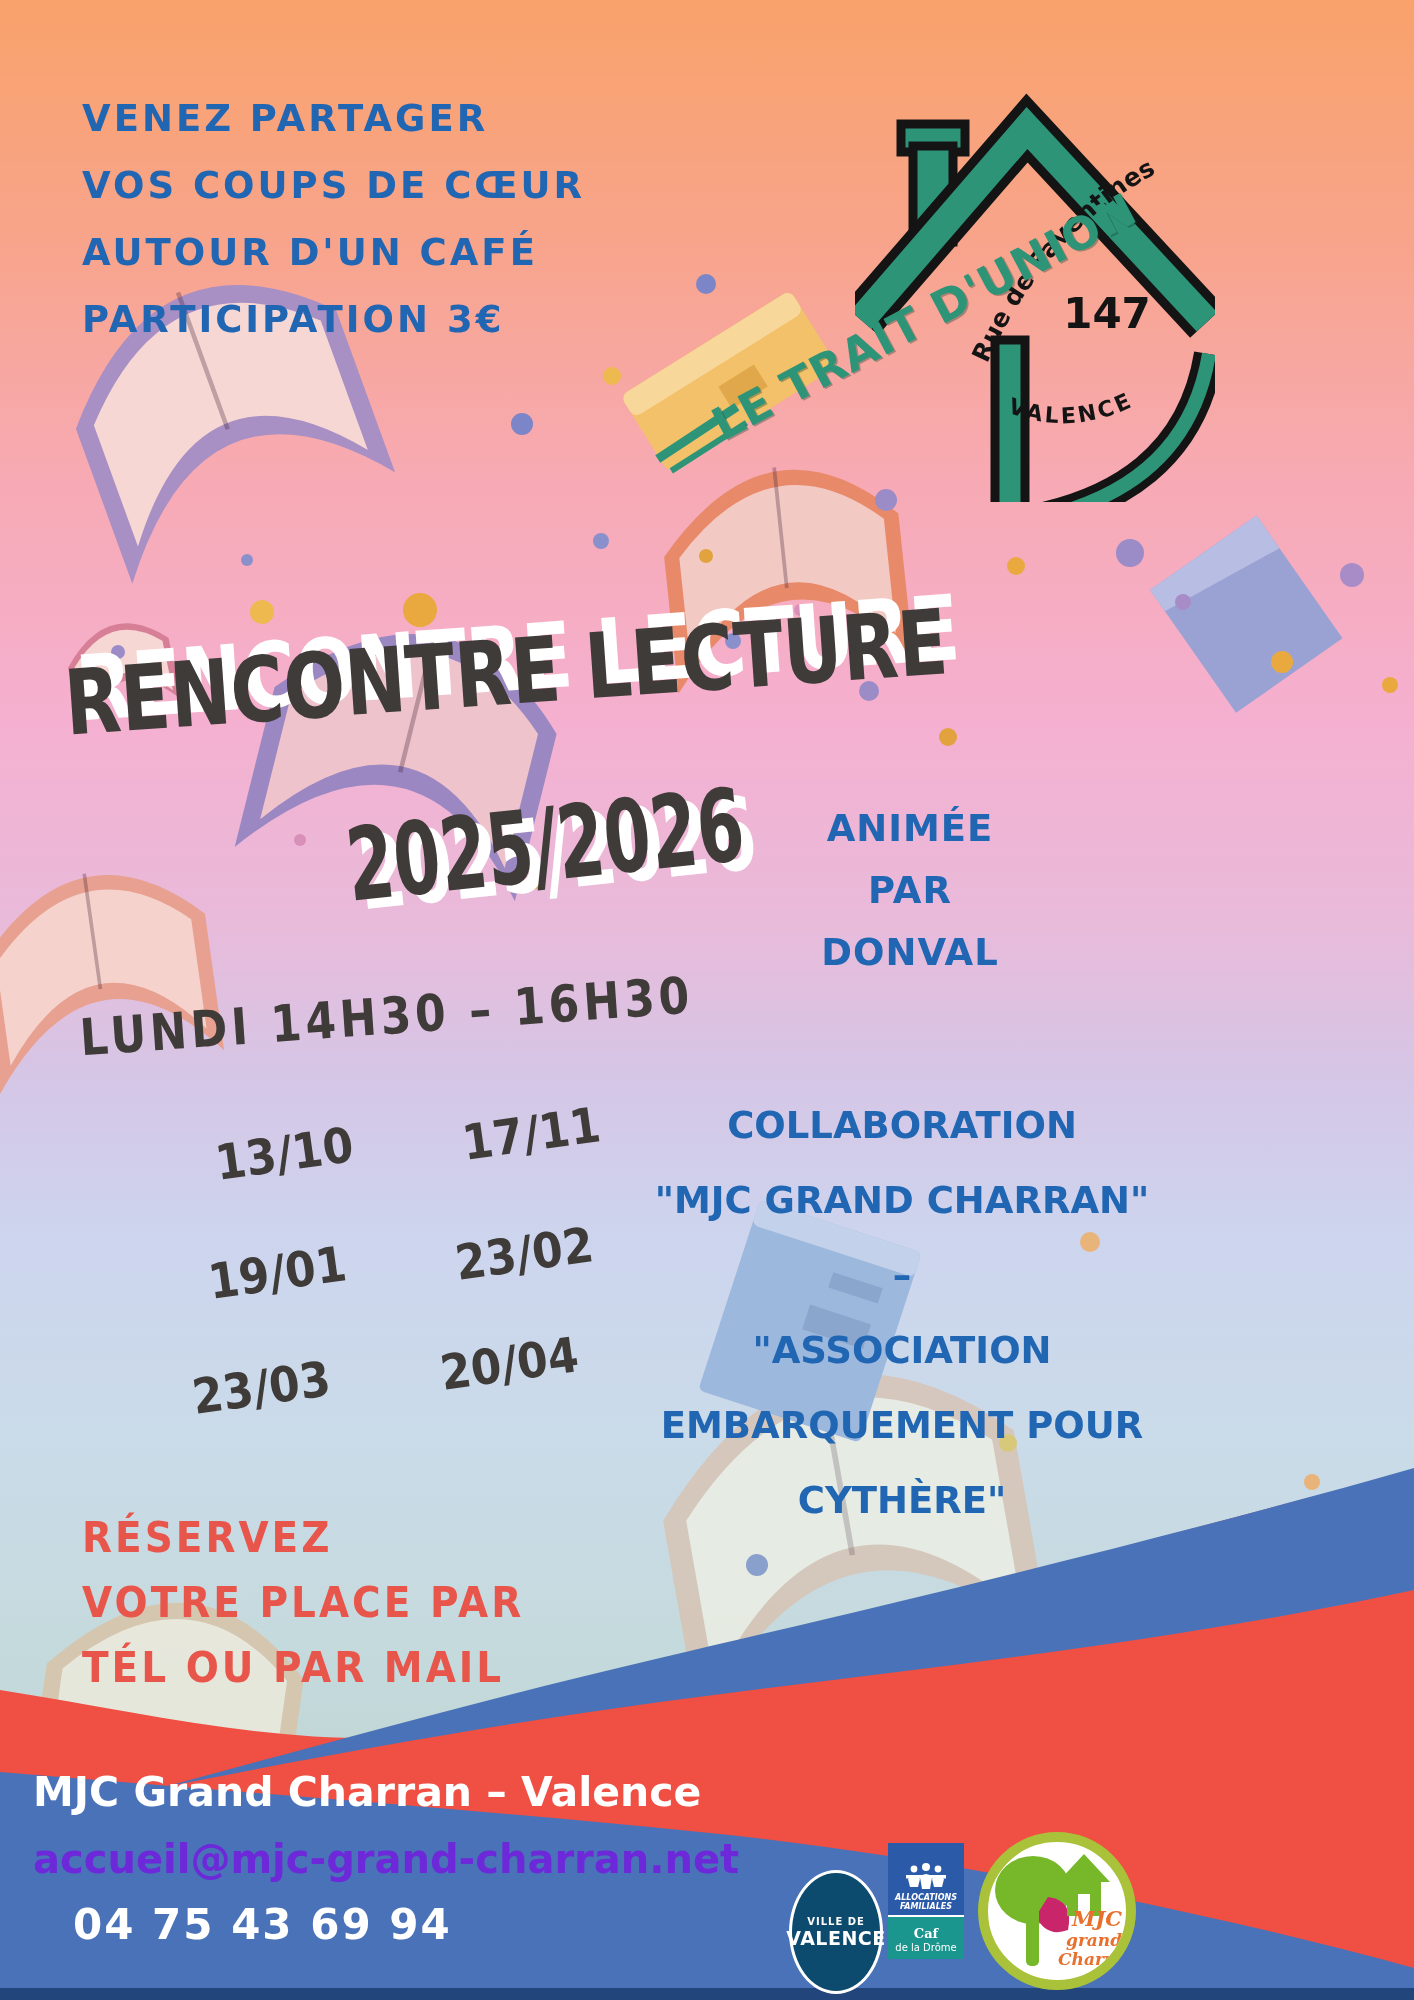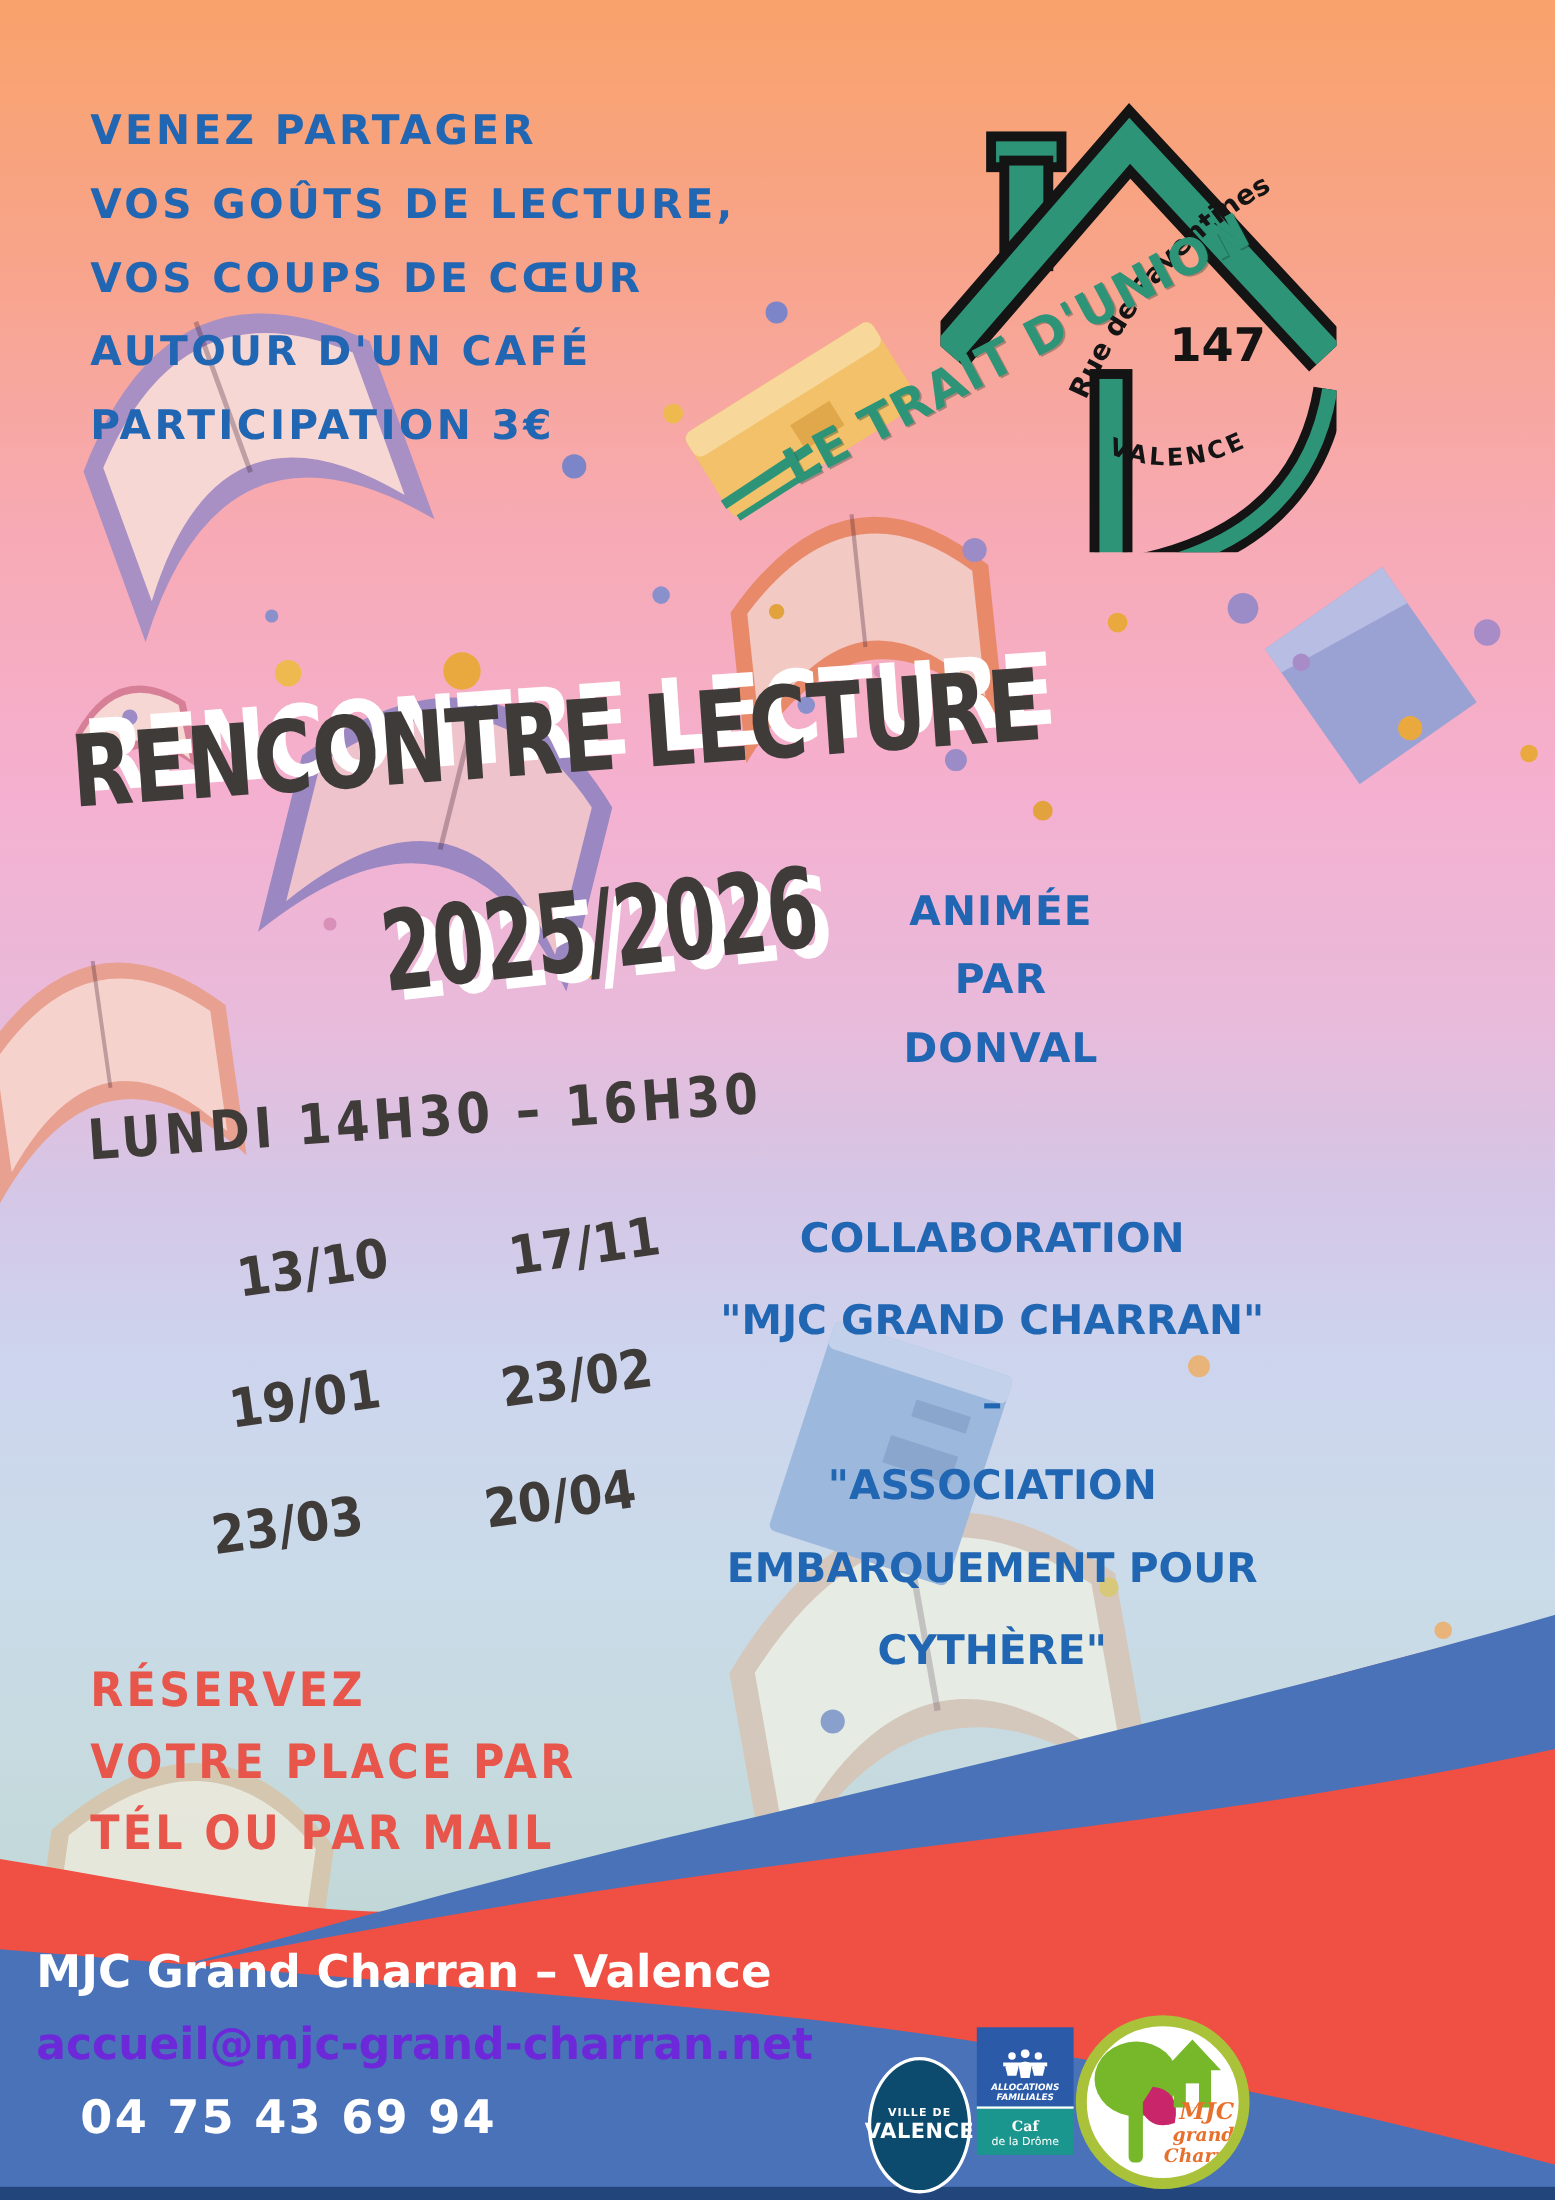--- a/index.html
+++ b/index.html
@@ -50,21 +50,21 @@
   .f-org{left:33px;top:1768px;color:#fff;font-weight:bold;font-size:41px;white-space:nowrap;}
   .f-email{left:33px;top:1836px;color:#6d28d9;font-weight:bold;font-size:40px;white-space:nowrap;}
   .f-phone{left:33px;top:1900px;color:#fff;font-weight:bold;font-size:42px;letter-spacing:2px;white-space:nowrap;}
 
   .valence-logo{left:789px;top:1870px;width:88px;height:118px;border-radius:50%;
     background:#0c4a6e;border:3px solid #fff;display:flex;flex-direction:column;
     align-items:center;justify-content:center;color:#fff;z-index:6;}
   .valence-logo .s1{font-size:10px;font-weight:bold;letter-spacing:1px;}
   .valence-logo .s2{font-size:19px;font-weight:bold;letter-spacing:.5px;}
 
-  .caf-logo{left:888px;top:1843px;width:88px;height:116px;z-index:6;display:flex;flex-direction:column;}
+  .caf-logo{left:888px;top:1843px;width:76px;height:116px;z-index:6;display:flex;flex-direction:column;}
   .caf-top{background:#2b5ba8;flex:1 1 62%;display:flex;flex-direction:column;align-items:center;justify-content:flex-end;padding-bottom:4px;color:#fff;}
   .caf-top .t{font-size:8px;font-style:italic;font-weight:bold;line-height:9px;text-align:center;}
   .caf-bot{background:#1b968e;flex:1 1 38%;border-top:2px solid #fff;display:flex;flex-direction:column;align-items:center;justify-content:center;color:#fff;}
   .caf-bot .c1{font-family:"DejaVu Serif",serif;font-size:13px;font-weight:bold;line-height:18px;}
   .caf-bot .c2{font-size:10px;line-height:9px;}
 
   .mjc-logo{left:978px;top:1832px;width:138px;height:138px;border-radius:50%;
     background:#fff;border:10px solid #a9c23a;z-index:6;overflow:hidden;}
 </style>
 </head>
@@ -173,21 +173,20 @@
 <svg class="abs" style="left:0;top:1340px;z-index:3;" width="1414" height="660" viewBox="0 0 1414 660">
   <path d="M0,350 C140,372 260,402 400,398 L1414,130 L1414,660 L0,660 Z" fill="#f04f43"></path>
   <path d="M160,448 C320,405 480,360 660,318 C900,262 1180,195 1414,128
            L1414,250 C1160,305 900,330 660,362 C470,388 300,420 160,448 Z" fill="#4a72b8"></path>
   <path d="M0,432 C240,452 480,470 700,492 C940,516 1200,570 1414,628 L1414,660 L0,660 Z" fill="#4a72b8"></path>
   <rect x="0" y="648" width="1414" height="12" fill="#22457c"></rect>
 </svg>
 
 <div class="abs intro" style="z-index:4;">
   <div>VENEZ PARTAGER</div>
-  <div>VOS GOÛTS DE LECTURE,</div>
   <div>VOS COUPS DE CŒUR</div>
   <div>AUTOUR D'UN CAFÉ</div>
   <div>PARTICIPATION 3€</div>
 </div>
 
 <svg class="abs" style="left:855px;top:72px;z-index:4;" width="360" height="430" viewBox="0 0 360 430">
   <defs>
     <path id="arcStreet" d="M132,292 Q200,140 334,86"></path>
     <path id="arcCity" d="M152,340 Q240,375 330,300"></path>
   </defs>

